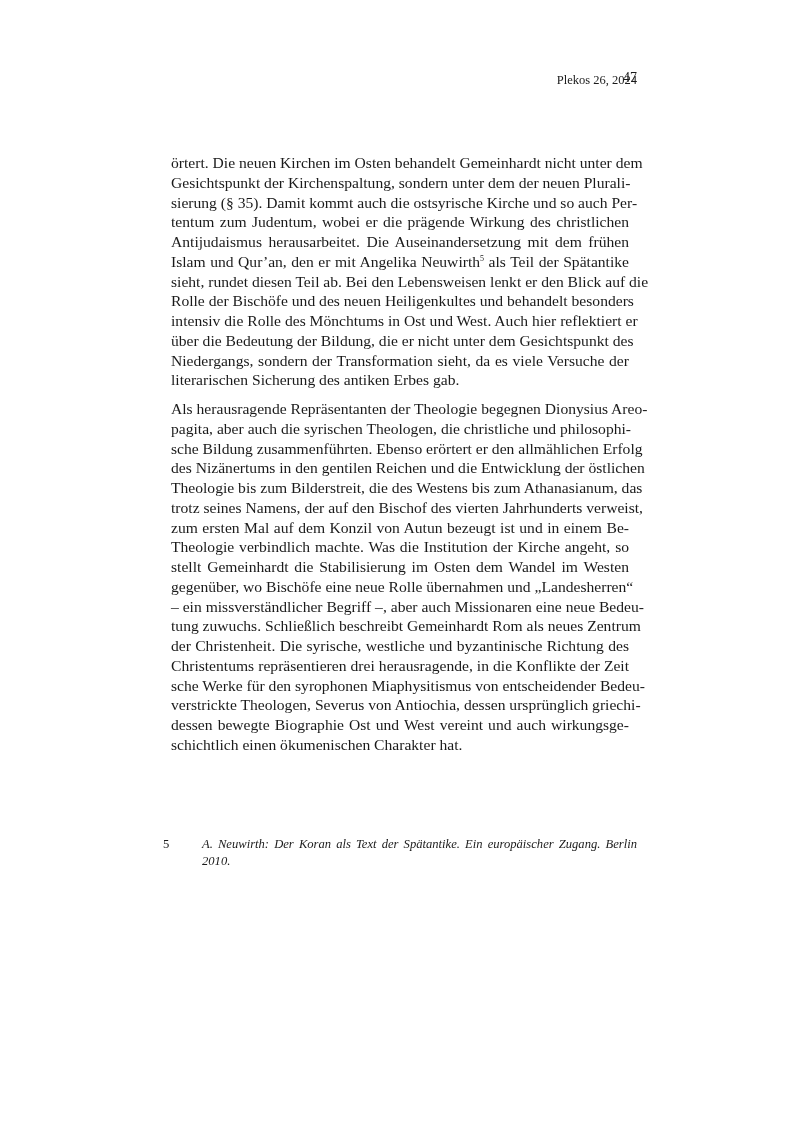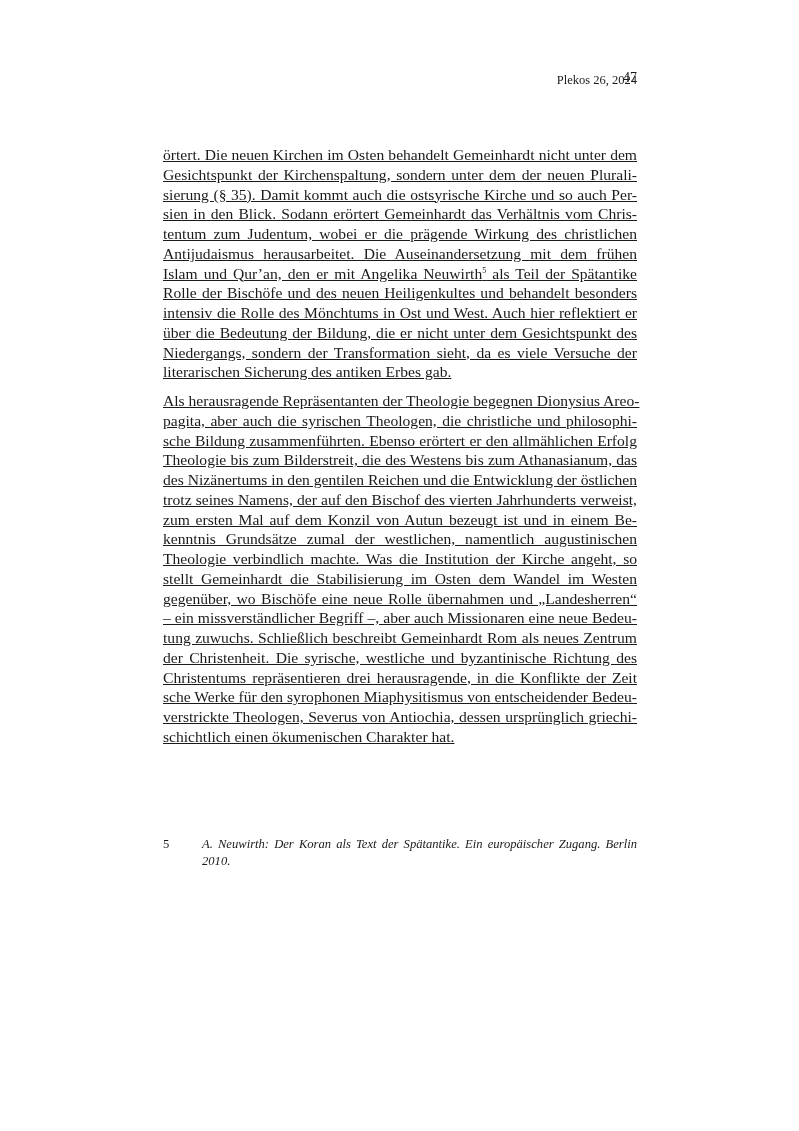--- a/index.html
+++ b/index.html
@@ -40,22 +40,21 @@
     }
     .body-text {
       position: absolute;
       left: 163px;
       top: 145px;
       width: 474px;
       font-size: 15.6px;
       line-height: 19.75px;
     }
     .para {
-      margin: 0;
-      text-decoration: underline;
+      margin: 8px;
     }
     .para + .para {
       margin-top: 9px;
     }
     .line {
       display: block;
       text-align: justify;
       text-align-last: justify;
       white-space: nowrap;
       height: 19.75px;
@@ -106,48 +105,48 @@
 <div class="page-header">
   <div class="running-head">Plekos 26, 2024</div>
   <div class="page-number">47</div>
 </div>
 
 <div class="body-text">
   <p class="para">
     <span class="line">örtert. Die neuen Kirchen im Osten behandelt Gemeinhardt nicht unter dem</span>
     <span class="line">Gesichtspunkt der Kirchenspaltung, sondern unter dem der neuen Plurali-</span>
     <span class="line">sierung (§ 35). Damit kommt auch die ostsyrische Kirche und so auch Per-</span>
-    <span class="line">sien in den Blick. Sodann erörtert Gemeinhardt das Verhältnis vom Chris-</span>
     <span class="line">tentum zum Judentum, wobei er die prägende Wirkung des christlichen</span>
     <span class="line">Antijudaismus herausarbeitet. Die Auseinandersetzung mit dem frühen</span>
     <span class="line"><span class="t">Islam und Qur’an, den er mit Angelika Neuwirth</span><sup class="fnref">5</sup><span class="t"> als Teil der Spätantike</span></span>
+    <span class="line">sieht, rundet diesen Teil ab. Bei den Lebensweisen lenkt er den Blick auf die</span>
     <span class="line">Rolle der Bischöfe und des neuen Heiligenkultes und behandelt besonders</span>
     <span class="line">intensiv die Rolle des Mönchtums in Ost und West. Auch hier reflektiert er</span>
     <span class="line">über die Bedeutung der Bildung, die er nicht unter dem Gesichtspunkt des</span>
     <span class="line">Niedergangs, sondern der Transformation sieht, da es viele Versuche der</span>
     <span class="line last">literarischen Sicherung des antiken Erbes gab.</span>
   </p>
   <p class="para">
     <span class="line">Als herausragende Repräsentanten der Theologie begegnen Dionysius Areo-</span>
     <span class="line">pagita, aber auch die syrischen Theologen, die christliche und philosophi-</span>
     <span class="line">sche Bildung zusammenführten. Ebenso erörtert er den allmählichen Erfolg</span>
+    <span class="line">des Nizänertums in den gentilen Reichen und die Entwicklung der östlichen</span>
     <span class="line">Theologie bis zum Bilderstreit, die des Westens bis zum Athanasianum, das</span>
-    <span class="line">des Nizänertums in den gentilen Reichen und die Entwicklung der östlichen</span>
     <span class="line">trotz seines Namens, der auf den Bischof des vierten Jahrhunderts verweist,</span>
     <span class="line">zum ersten Mal auf dem Konzil von Autun bezeugt ist und in einem Be-</span>
-    <span class="line">kenntnis Grundsätze zumal der westlichen, namentlich augustinischen</span>
     <span class="line">Theologie verbindlich machte. Was die Institution der Kirche angeht, so</span>
     <span class="line">stellt Gemeinhardt die Stabilisierung im Osten dem Wandel im Westen</span>
     <span class="line">gegenüber, wo Bischöfe eine neue Rolle übernahmen und „Landesherren“</span>
     <span class="line">– ein missverständlicher Begriff –, aber auch Missionaren eine neue Bedeu-</span>
     <span class="line">tung zuwuchs. Schließlich beschreibt Gemeinhardt Rom als neues Zentrum</span>
     <span class="line">der Christenheit. Die syrische, westliche und byzantinische Richtung des</span>
     <span class="line">Christentums repräsentieren drei herausragende, in die Konflikte der Zeit</span>
     <span class="line">sche Werke für den syrophonen Miaphysitismus von entscheidender Bedeu-</span>
     <span class="line">verstrickte Theologen, Severus von Antiochia, dessen ursprünglich griechi-</span>
+    <span class="line">dessen bewegte Biographie Ost und West vereint und auch wirkungsge-</span>
     <span class="line last">schichtlich einen ökumenischen Charakter hat.</span>
   </p>
 </div>
 
 <div class="footnotes">
   <div class="footnote">
     <span class="fn-number">5</span>
     <span class="fn-line">A. Neuwirth: Der Koran als Text der Spätantike. Ein europäischer Zugang. Berlin</span>
     <span class="fn-line last">2010.</span>
   </div>

